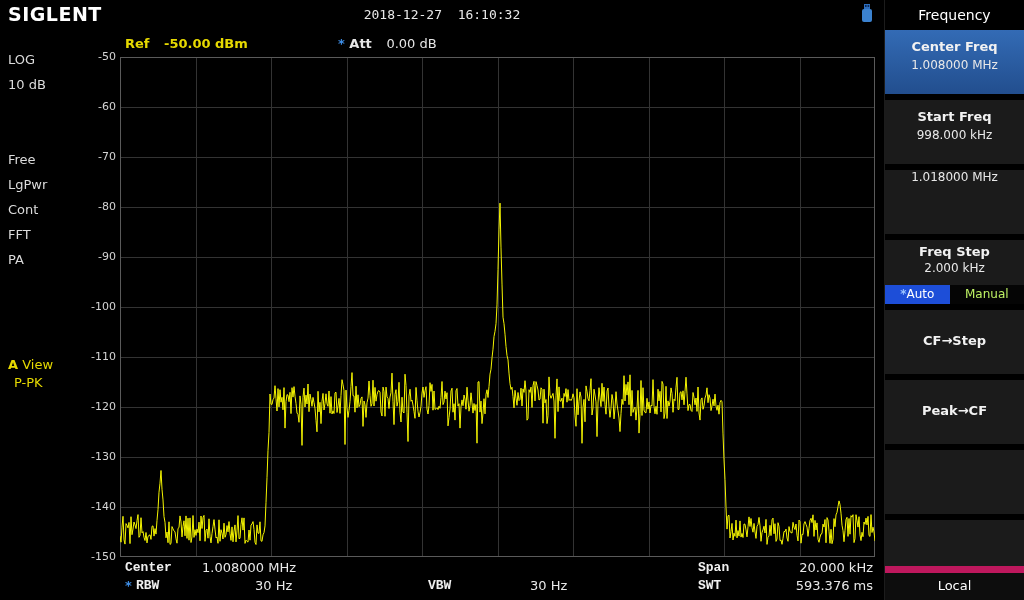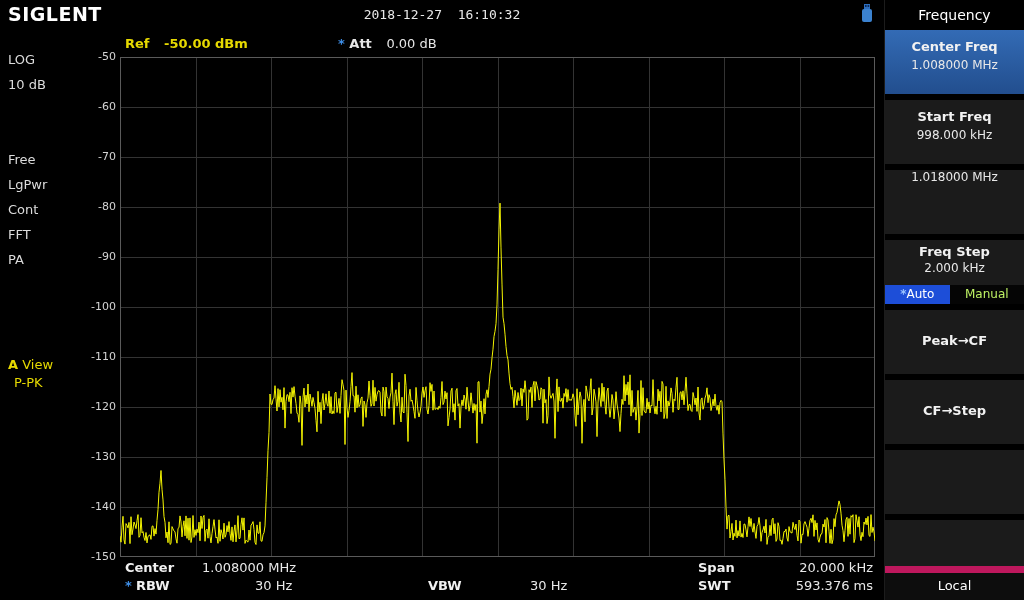--- a/index.html
+++ b/index.html
@@ -21,21 +21,21 @@
   .star{color:#3f8fe8;font-weight:bold;}
 
   
   .plot{position:absolute;left:120px;top:57px;width:755px;height:500px;}
   .plot svg{position:absolute;left:0;top:0;}
   .ytick{position:absolute;left:-40px;width:36px;text-align:right;font-size:11px;color:#d4d4d4;}
 
   
   .brow{position:absolute;left:120px;width:755px;height:17px;font-size:13px;}
   .brow span{position:absolute;white-space:nowrap;}
-  .bl{font-weight:bold;color:#f0f0f0;}
+  .bl{font-weight:bold;color:#f0f0f0;font-family:Liberation Mono, monospace;}
   .bv{color:#e8e8e8;}
 
   
   .menu{position:absolute;left:884px;top:0;width:140px;height:600px;background:#000;border-left:1px solid #1c1c1c;box-sizing:border-box;}
   .menu-title{height:30px;line-height:30px;text-align:center;font-size:14px;color:#fff;}
   .mbtn{position:relative;height:64px;margin:0 0 6px 0;background:#1b1b1b;}
   .mbtn.active{background:linear-gradient(180deg,#336bb5,#224e8e);}
   .blabel{padding-top:9px;text-align:center;font-size:13px;font-weight:bold;color:#f2f2f2;}
   .bvalue{margin-top:4px;text-align:center;font-size:12px;color:#e8e8e8;}
   .mbtn.single .blabel{padding-top:23px;}
@@ -161,24 +161,24 @@
   <div class="mbtn compact">
     <div class="blabel">Freq Step</div>
     <div class="bvalue">2.000 kHz</div>
     <div class="togglerow">
       <div class="t-auto"><span class="star">*</span><span>Auto</span></div>
       <div class="t-manual"><span>Manual</span></div>
     </div>
   </div>
 
   <div class="mbtn single">
-    <div class="blabel">Peak→CF</div>
+    <div class="blabel">CF→Step</div>
   </div>
 
   <div class="mbtn single">
-    <div class="blabel">CF→Step</div>
+    <div class="blabel">Peak→CF</div>
   </div>
 
   <div class="mbtn"></div>
   <div class="mbtn"></div>
 
   <div class="local">Local</div>
 </div>
 
 </body></html>

